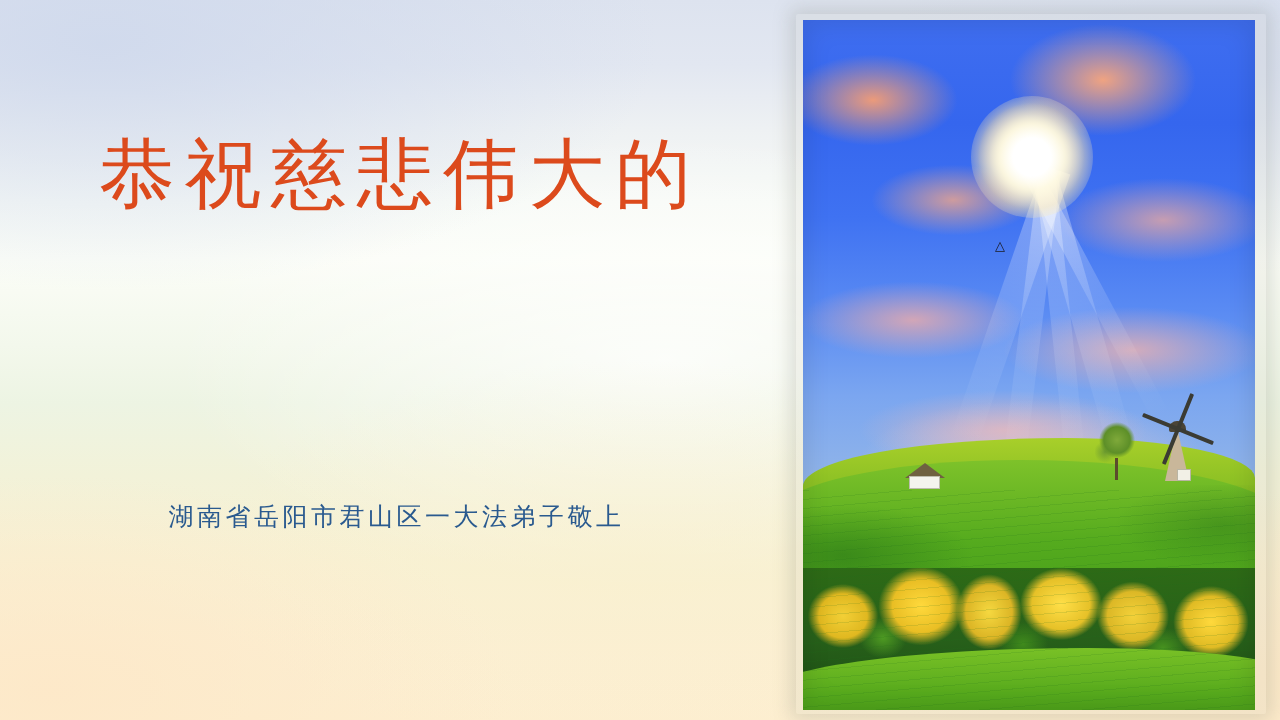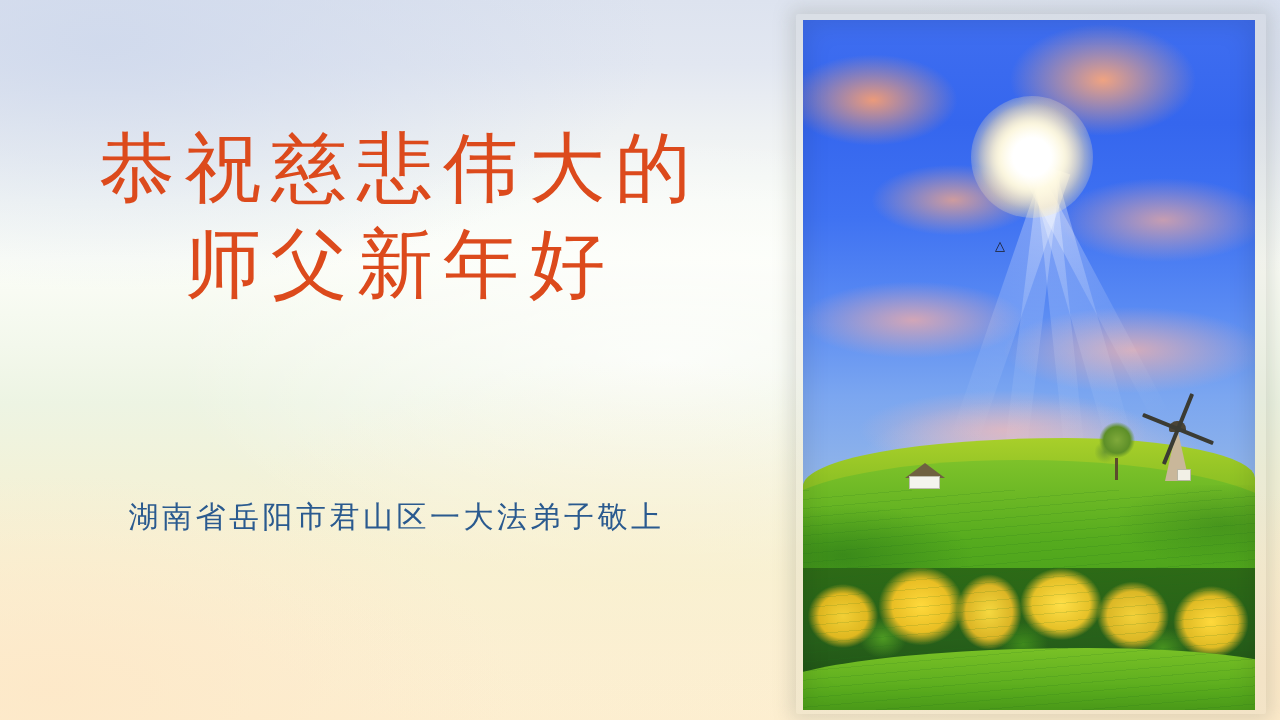--- a/index.html
+++ b/index.html
@@ -63,35 +63,35 @@
     left: 0;
     top: 126px;
     width: 790px;
     text-align: center;
   }
   .title-line {
     color: #dc4a1c;
     font-size: 76px;
     line-height: 96px;
     letter-spacing: 10px;
-    font-family: Liberation Mono, monospace;
+    font-family: Liberation Serif, serif;
     white-space: nowrap;
     text-indent: 10px;
   }
 
   .sign-block {
     position: absolute;
     left: 0;
     top: 498px;
     width: 790px;
     text-align: center;
   }
   .sign-line {
     color: #2a5a8f;
-    font-size: 30px;
+    font-size: 25px;
     line-height: 38px;
     letter-spacing: 3.5px;
     font-family: "Liberation Serif", "DejaVu Serif", serif;
     white-space: nowrap;
     text-indent: 3px;
   }
 
   
   .photo-shadow {
     position: absolute;
@@ -300,21 +300,20 @@
 <div id="card">
 
   <div class="bg-base"></div>
   <div class="bg-tintL"></div>
   <div class="bg-tintR"></div>
 
   <div class="text-area">
 
     <div class="title-block">
       <div class="title-line">恭祝慈悲伟大的</div>
-      <div class="title-line">师父新年好</div>
     </div>
 
     <div class="sign-block">
       <div class="sign-line">湖南省岳阳市君山区一大法弟子敬上</div>
     </div>
 
   </div>
 
   <div class="photo-shadow"></div>
   <div class="photo">

